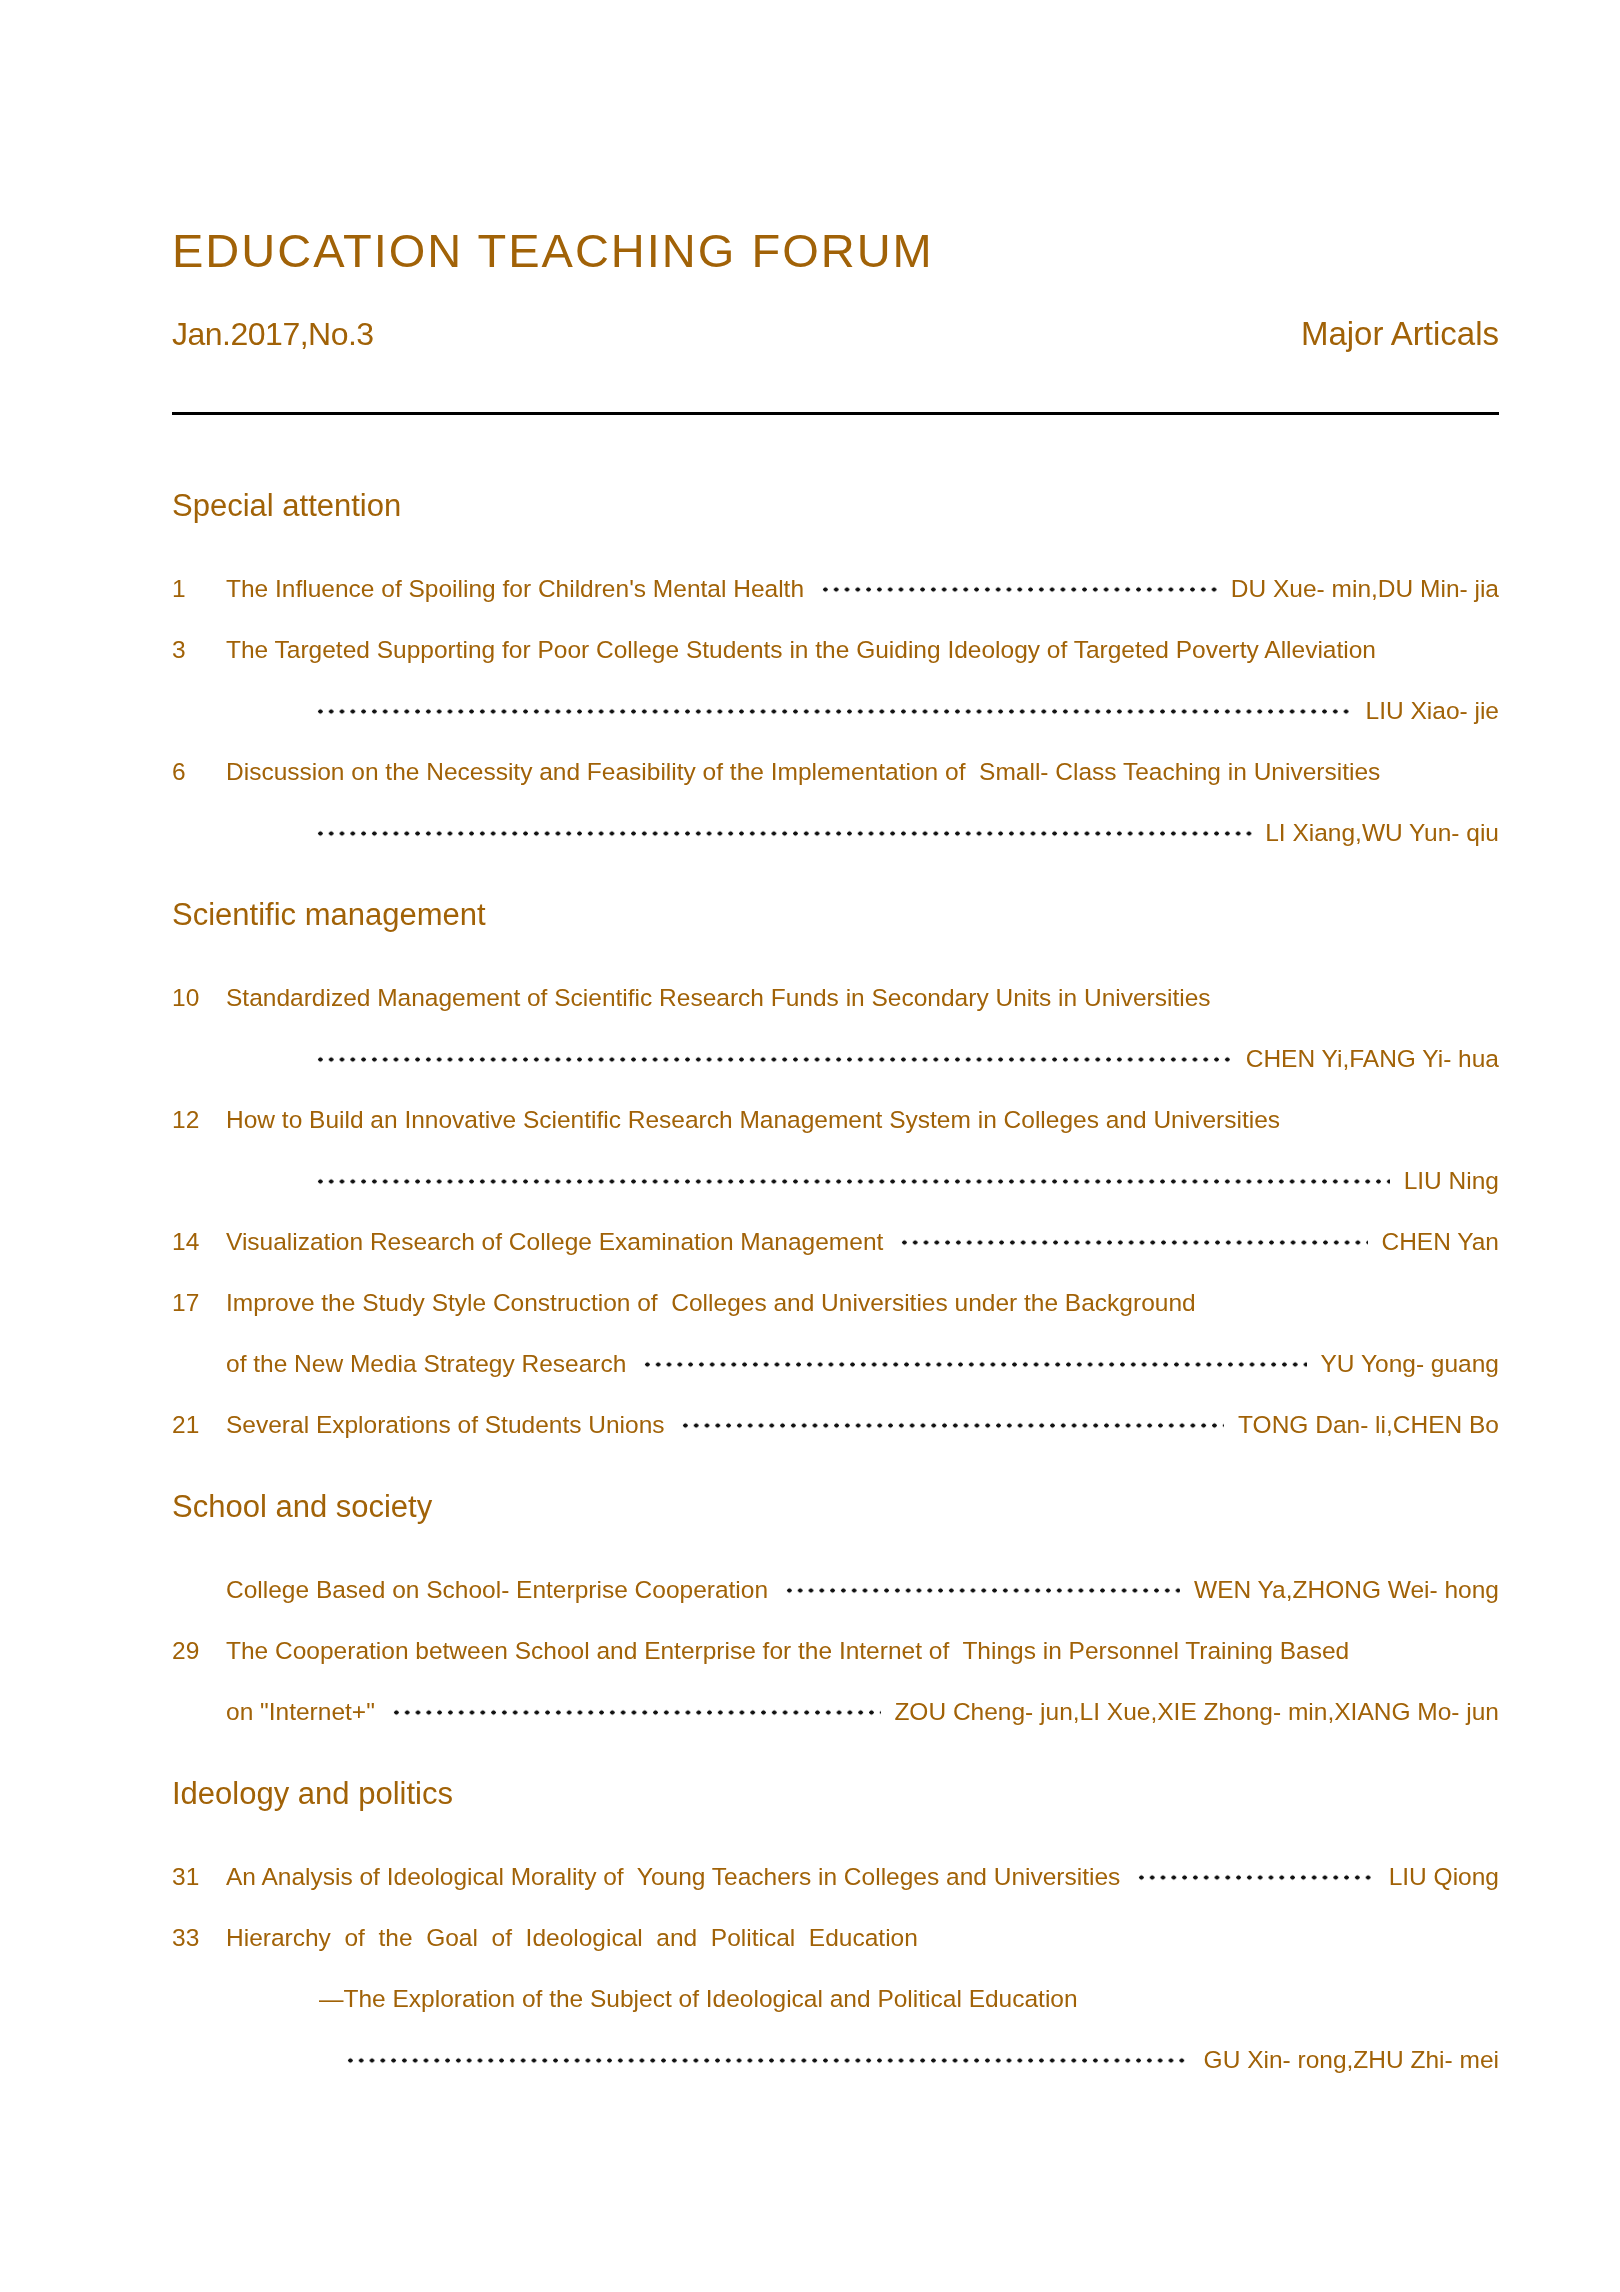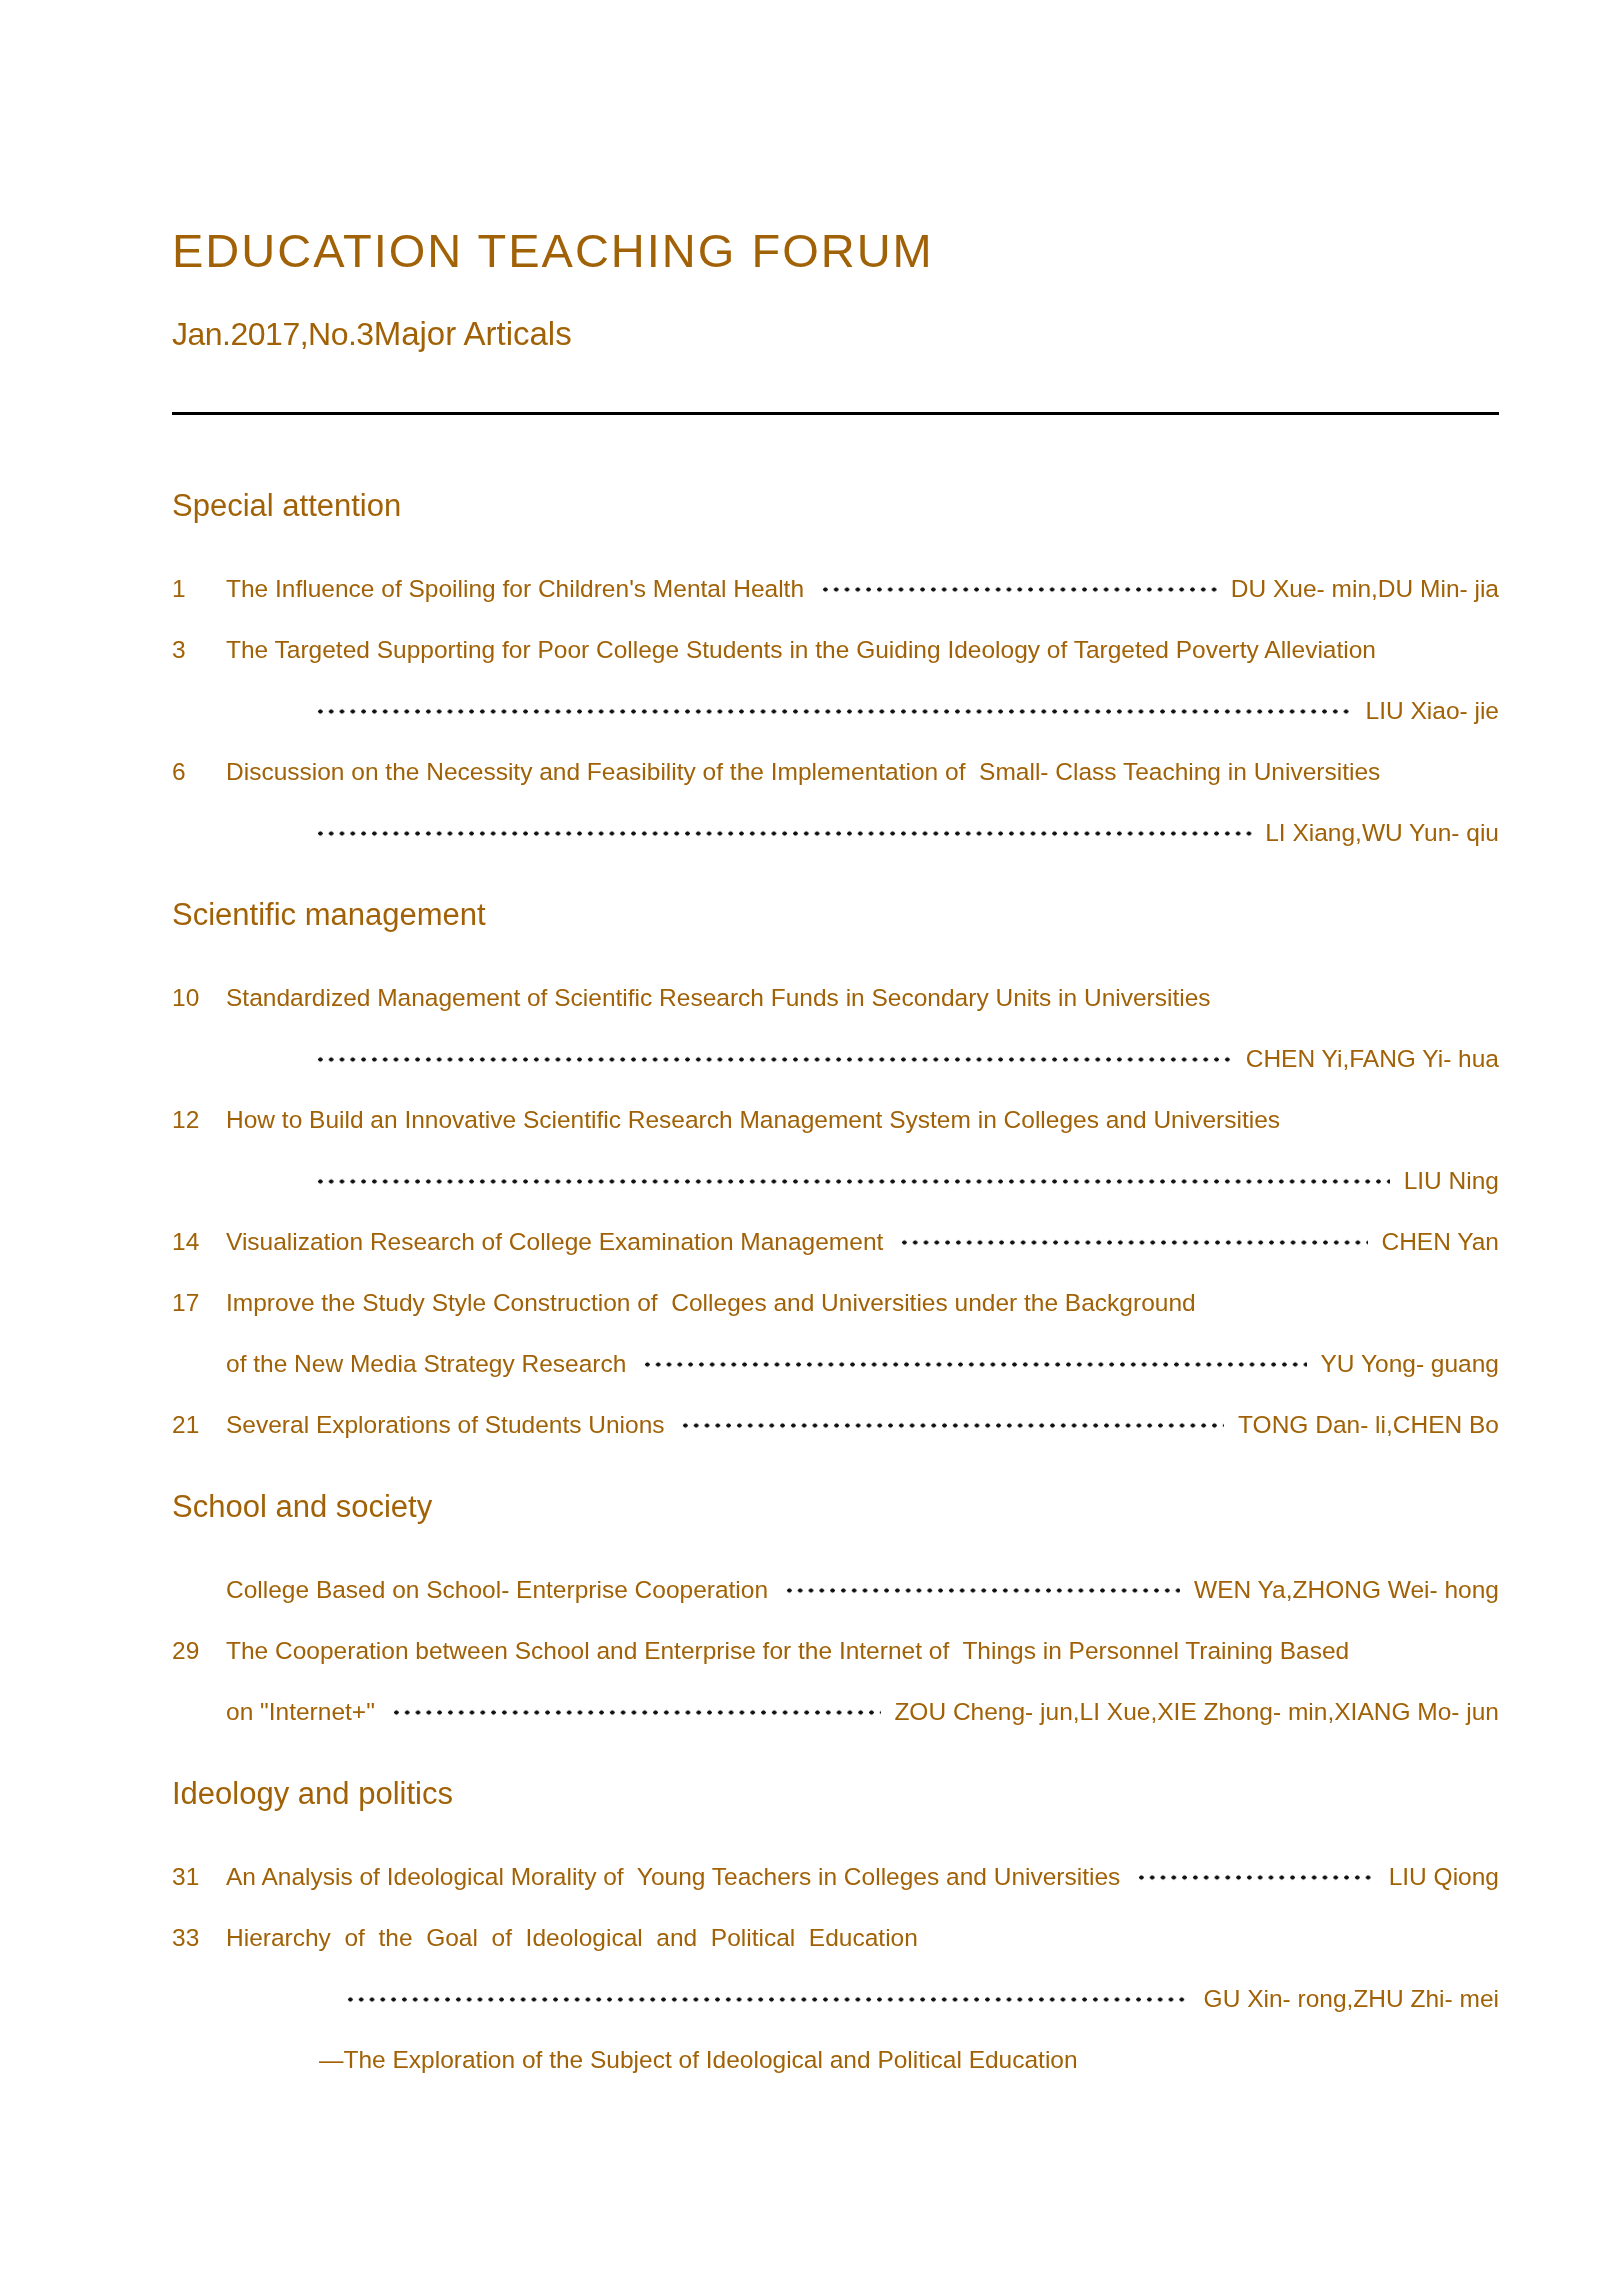--- a/index.html
+++ b/index.html
@@ -15,20 +15,21 @@
   }
   .journal-title{
     font-size:47px;
     font-weight:400;
     letter-spacing:2px;
     margin:0;
     white-space:pre;
   }
   .issue-row{
     display:flex;
+    justify-content:space-between;
     align-items:baseline;
     margin-top:37px;
   }
   .issue{font-size:32px;letter-spacing:-0.5px;white-space:pre;}
   .major{font-size:33px;white-space:pre;}
   .rule{height:2.9px;background:#000;margin-top:59px;}
   .sec-heading{
     font-size:31px;
     font-weight:400;
     margin:33px 0 35px 0;
@@ -159,23 +160,23 @@
         <div class="line ln-first">
           <span class="page-num">31</span>
           <span class="title-text">An Analysis of Ideological Morality of  Young Teachers in Colleges and Universities</span>
           <span class="dot-leader"></span>
           <span class="authors">LIU Qiong</span>
         </div>
         <div class="line ln-first">
           <span class="page-num">33</span>
           <span class="title-text">Hierarchy  of  the  Goal  of  Ideological  and  Political  Education</span>
         </div>
+        <div class="line ln-contdeep">
+          <span class="title-text">—The Exploration of the Subject of Ideological and Political Education</span>
+        </div>
         <div class="line ln-leaderdeep">
           <span class="dot-leader"></span>
           <span class="authors">GU Xin- rong,ZHU Zhi- mei</span>
-        </div>
-        <div class="line ln-contdeep">
-          <span class="title-text">—The Exploration of the Subject of Ideological and Political Education</span>
         </div>
       </section>
     </main>
 </div>
 
 
 </body></html>

